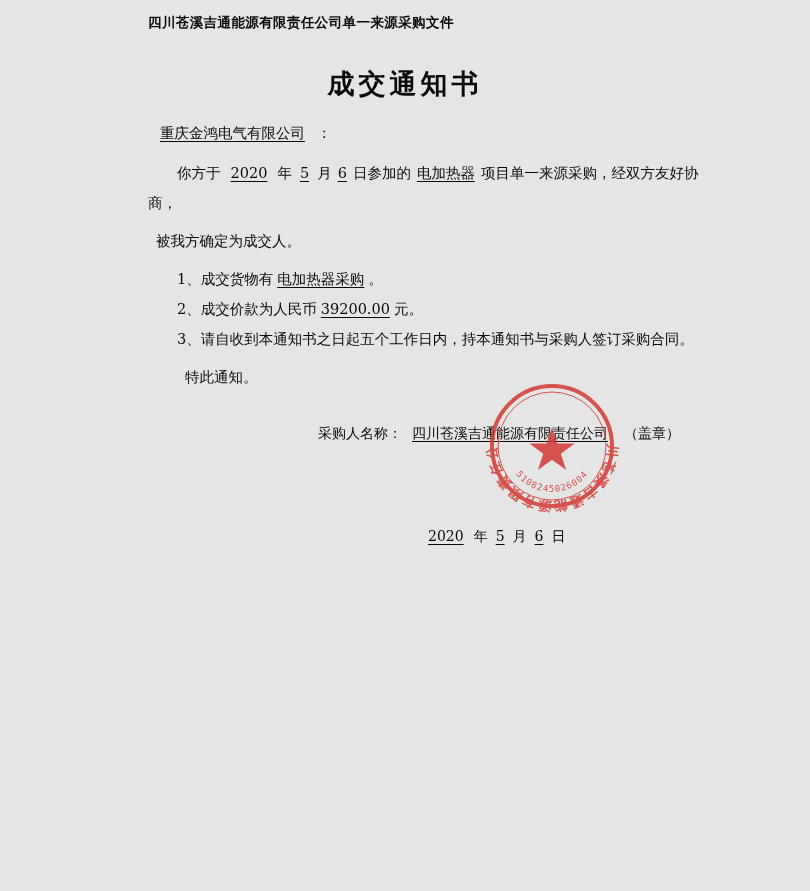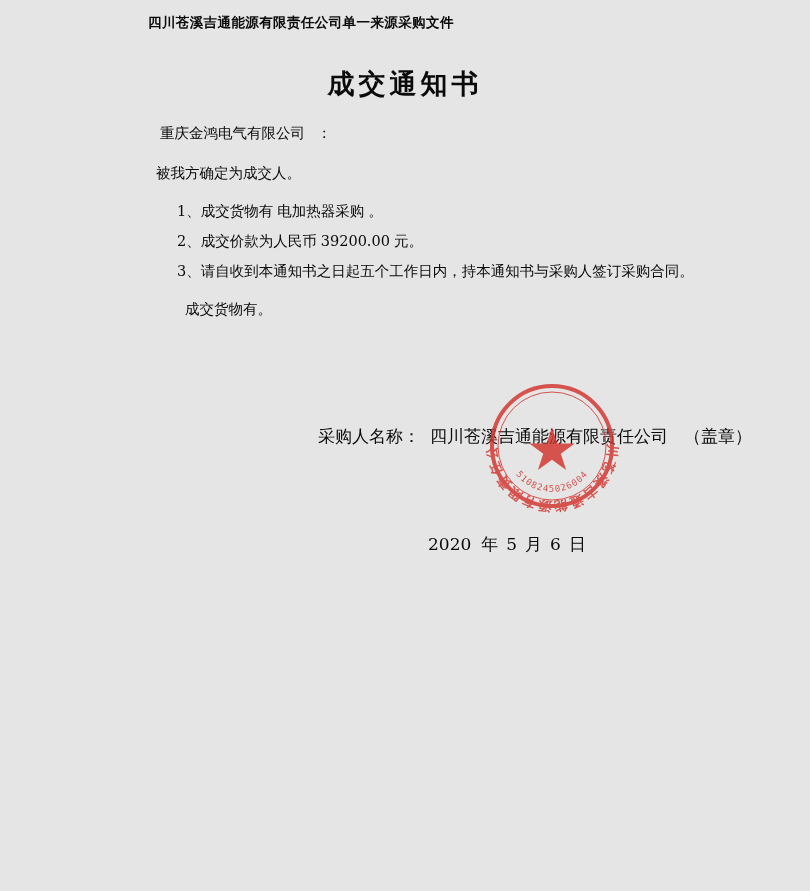--- a/index.html
+++ b/index.html
@@ -63,20 +63,21 @@
     font-size: 14.5px;
     line-height: 30px;
     font-family: "DejaVu Serif", "Liberation Serif", serif;
   }
 
   .recipient-row {
     margin-bottom: 10px;
     white-space: nowrap;
   }
   .u-pad {
+    text-decoration: underline;
     text-underline-offset: 3px;
     padding: 0 4px;
     margin-top: 40px;
   }
   .para {
     margin: 0;
     text-indent: 2em;
   }
   .para2 {
     margin: 8px;
@@ -85,21 +86,21 @@
   .item {
     margin: 0;
     text-indent: 2em;
   }
 
   .sig-block {
     position: absolute;
     top: 425px;
     left: 148px;
     width: 560px;
-    font-size: 17px;
+    font-size: 14px;
     font-family: "DejaVu Serif", "Liberation Serif", serif;
   }
   .sig-row {
     text-align: left;
     padding-left: 170px;
     white-space: nowrap;
   }
   .date-row {
     margin-top: 85px;
     padding-left: 270px;
@@ -127,36 +128,39 @@
   <div class="header-line">四川苍溪吉通能源有限责任公司单一来源采购文件</div>
 
   <div class="doc-title">成交通知书</div>
 
   <div class="body-block">
 
     <div class="recipient-row">
       <span class="u-pad" style="padding:0 12px;">重庆金鸿电气有限公司</span><span>：</span>
     </div>
 
+    <p class="para">
+      <span>你方于</span><span class="u-pad" style="padding:0 10px;">2020</span><span>年</span><span class="u-pad" style="padding:0 8px;">5</span><span>月</span><span class="u-pad" style="padding:0 6px;">6</span><span>日参加的</span><span class="u-pad" style="padding:0 6px;">电加热器</span><span>项目单一来源采购，经双方友好协商，</span>
+    </p>
     <p class="para2">被我方确定为成交人。</p>
 
     <p class="item">
       <span>1、</span><span>成交货物有</span><span class="u-pad">电加热器采购</span><span>。</span>
     </p>
 
     <p class="item">
       <span>2、</span><span>成交价款为人民币</span><span class="u-pad">39200.00</span><span>元。</span>
     </p>
 
     <p class="item">
       <span>3、</span><span>请自收到本通知书之日起五个工作日内，持本通知书与采购人签订采购合同。</span>
     </p>
 
 
-    <p class="para2" style="text-indent:2em;">成交货物有。</p>
+    <p class="para2" style="text-indent:2em;">特此通知。</p>
   </div>
 
   <div class="sig-block">
     <div class="sig-row">
       <span>采购人名称：</span><span class="u-pad" style="padding:0 10px;">四川苍溪吉通能源有限责任公司</span><span style="padding-left:6px;">（盖章）</span>
     </div>
     <div class="date-row">
       <span class="u-pad" style="padding:0 10px;">2020</span><span>年</span><span class="u-pad" style="padding:0 8px;">5</span><span>月</span><span class="u-pad" style="padding:0 8px;">6</span><span>日</span>
     </div>
   </div>

